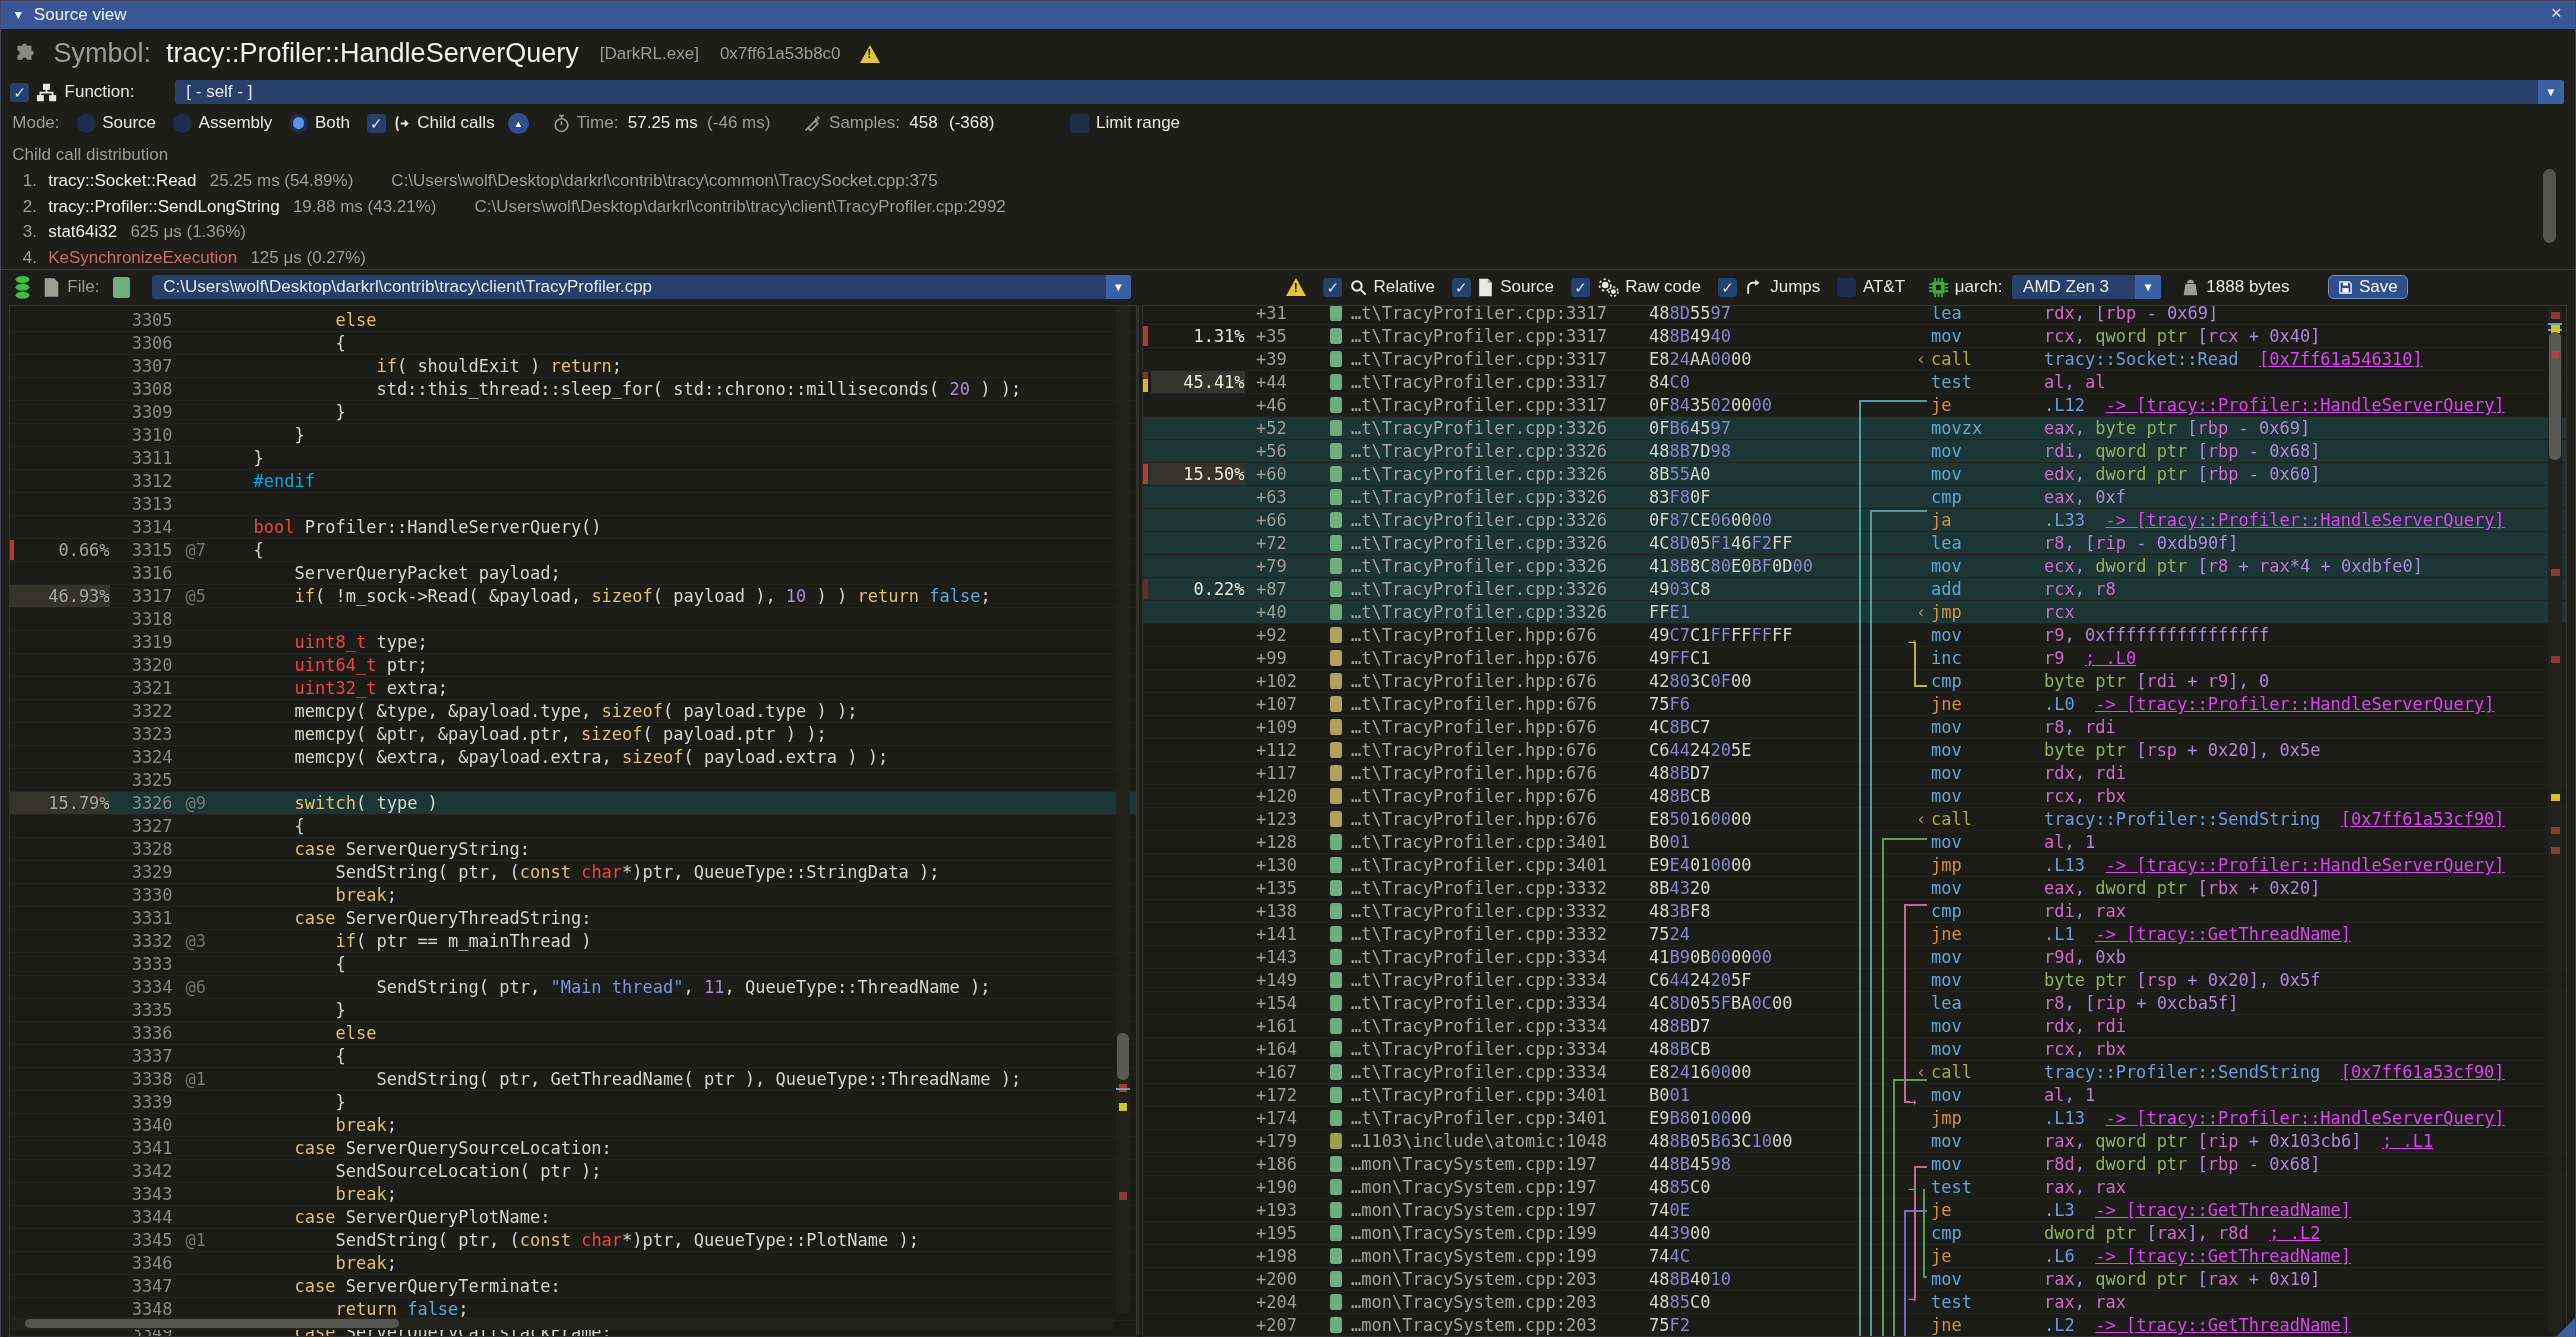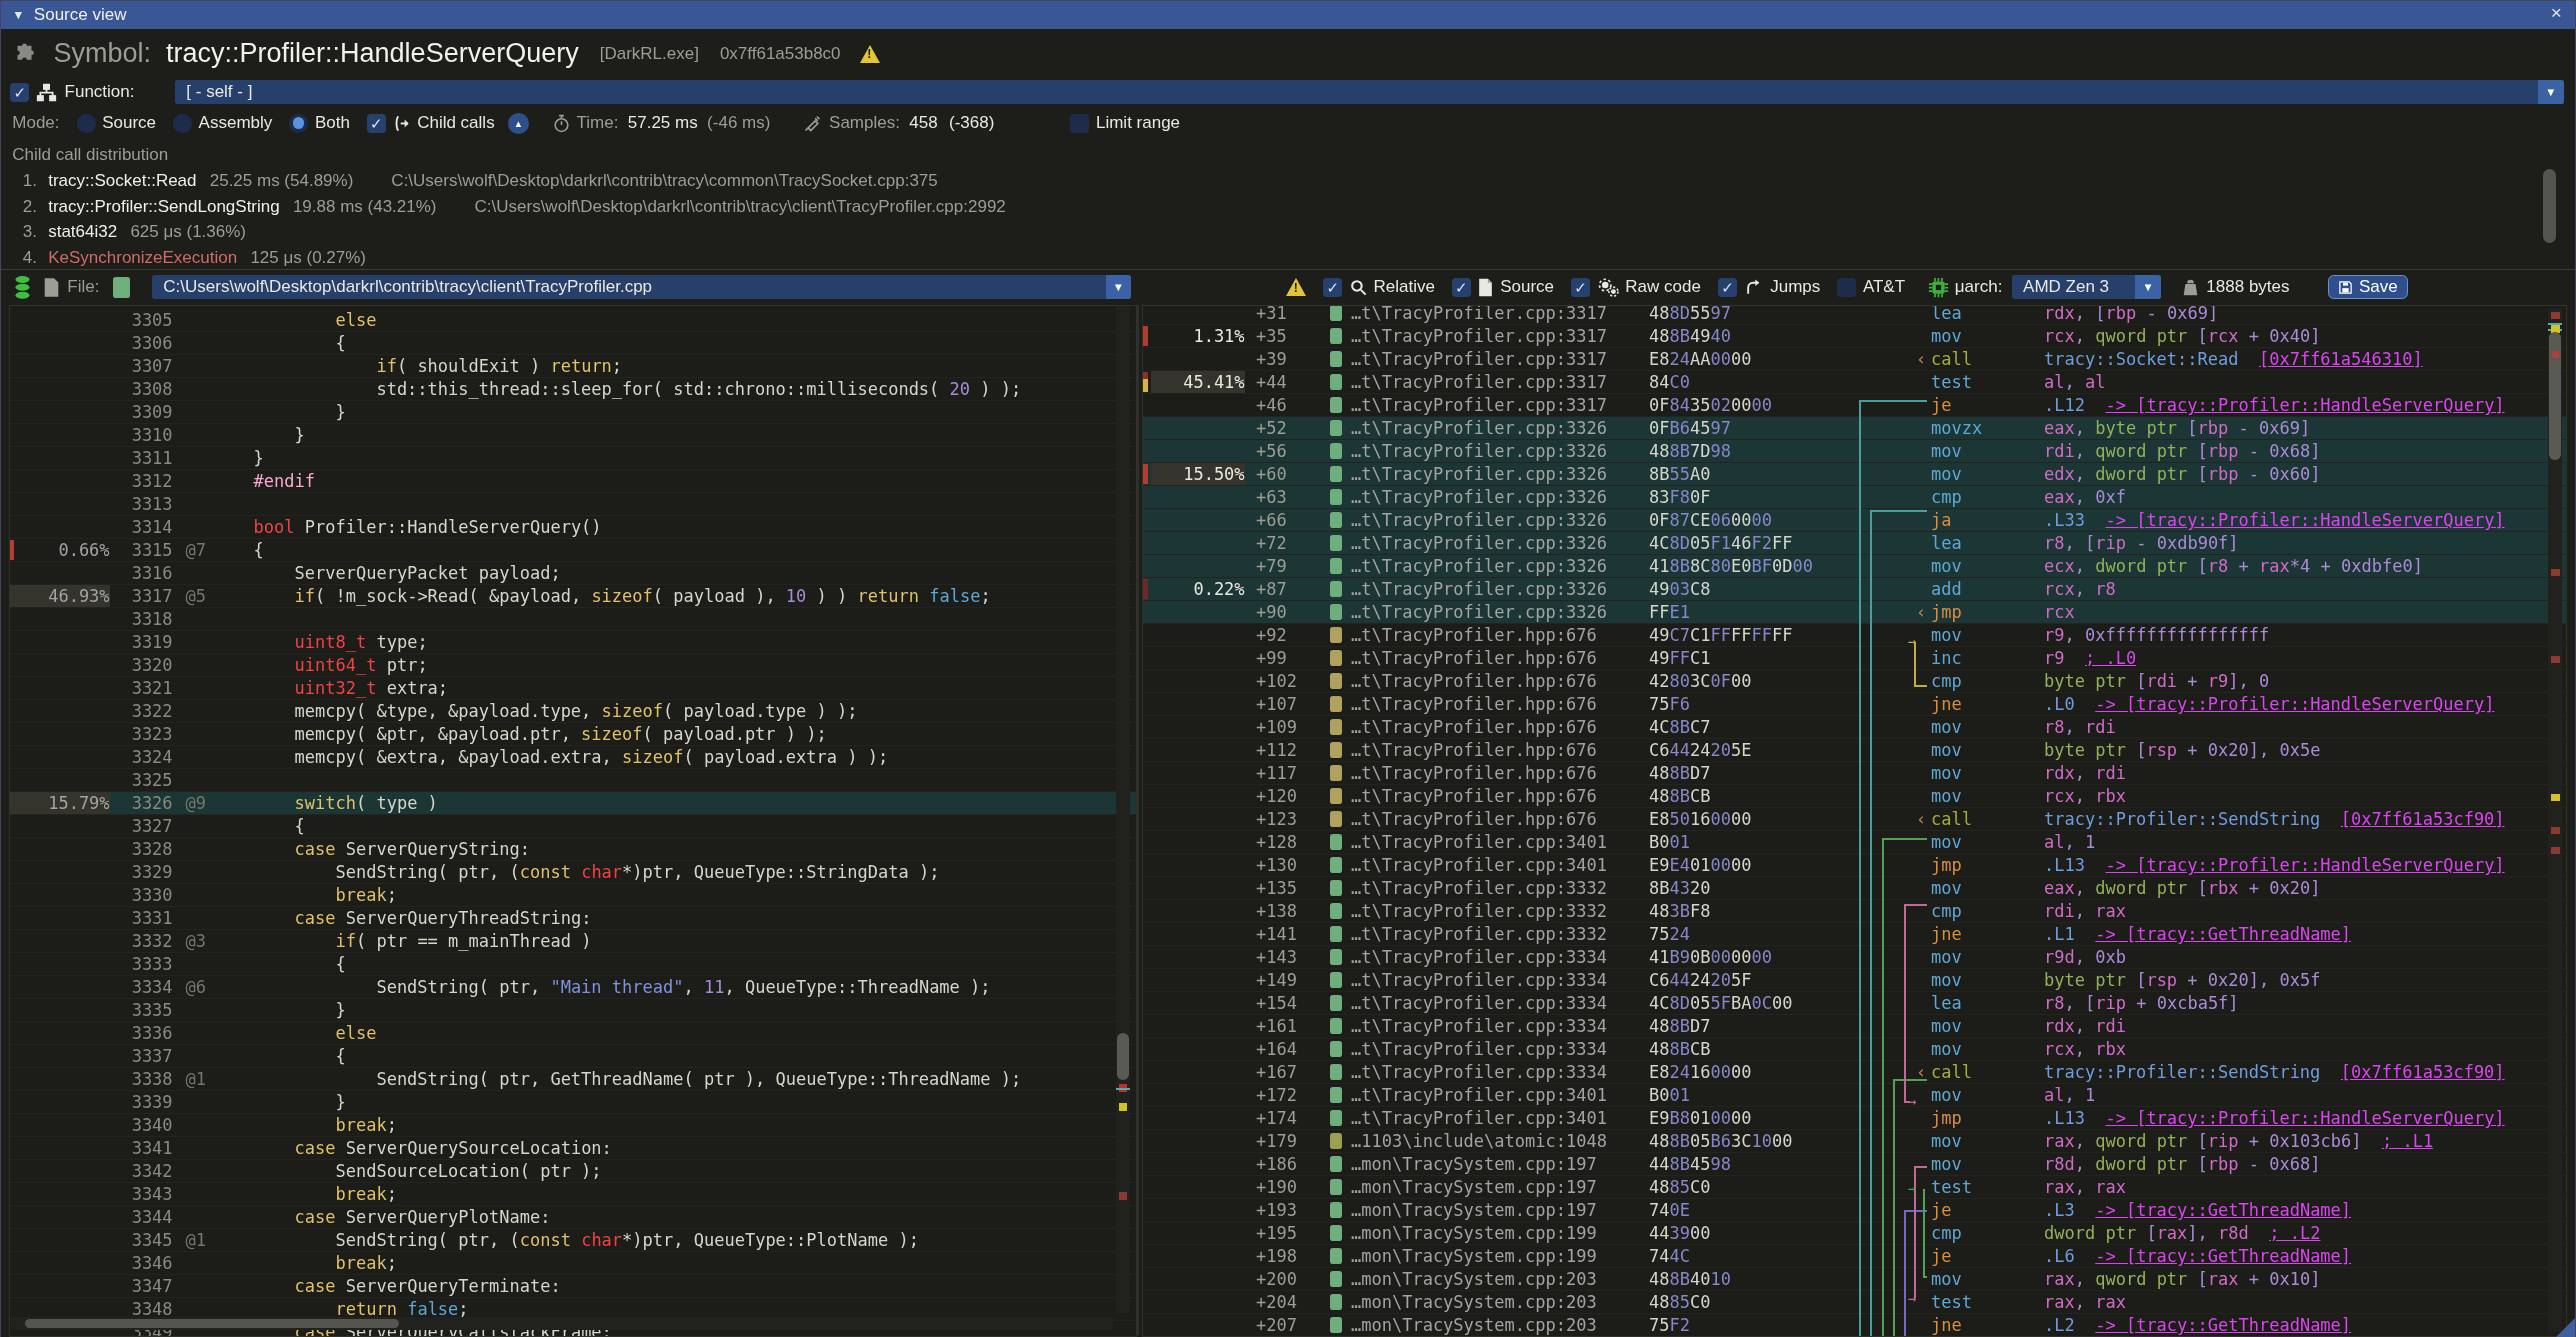--- a/index.html
+++ b/index.html
@@ -74,21 +74,21 @@
   .aicon{position:absolute;left:187px;top:2.8px;width:12.3px;height:16px;border-radius:2.8px;}
   .ic-g{background:#6fae7d;}  .ic-h{background:#b0a25e;}  .ic-o{background:#9aa050;}
   .aloc{position:absolute;left:208px;top:0;color:#a3a3a3;}
   .abytes{position:absolute;left:506px;top:0;}
   .b0{color:#d5d5cc;} .b1{color:#8787c9;}
   .amn{position:absolute;left:788px;top:0;}
   .aops{position:absolute;left:901px;top:0;color:#d6d6ca;}
   .callmark{position:absolute;left:773px;top:0;color:#c08050;}
   .mn-op{color:#5fa8d5;} .mn-jmp{color:#d98f3f;} .mn-call{color:#a6ad3d;}
   .tk-k{color:#e0c269;} .tk-t{color:#ef4444;} .tk-n{color:#ab8bd8;} .tk-s{color:#7f93dd;}
-  .tk-c{color:#f9a8d4;} .tk-b{color:#5ca8d8;}
+  .tk-c{color:#0ea5e9;} .tk-b{color:#5ca8d8;}
   .tk-g{color:#d946ef;text-decoration:underline;} .tk-L{color:#6f9ede;} .tk-w{color:#93b05a;} .tk-r{color:#cf6cc6;} .tk-d{color:#ab8bd8;}
   
   #jumps{position:absolute;left:0;top:0;width:100%;height:100%;pointer-events:none;}
   .jv{position:absolute;width:1.9px;}
   .jh{position:absolute;height:1.9px;}
   .jarrow{position:absolute;font-size:14px;line-height:14px;font-family:"DejaVu Sans Mono",monospace;}
   
   .vscroll{position:absolute;width:14px;background:#21211d;}
   .thumb{position:absolute;left:0.9px;width:12.3px;background:#5a5a54;border-radius:5.7px;}
   .mark{position:absolute;left:2.8px;width:8.5px;height:7.6px;}
@@ -371,21 +371,21 @@
         <div class="arow"><span class="pbar hot"></span><span class="apct pbox">45.41%</span><span class="aoff">+44</span><span class="aicon ic-g"></span><span class="aloc mono">…t\TracyProfiler.cpp:3317</span><span class="abytes"><span class="b0">84</span><span class="b1">C0</span></span><span class="amn mn-op">test</span><span class="aops"><span class="tk-r">al</span><span class="tk-d">,</span> <span class="tk-r">al</span></span></div>
         <div class="arow"><span class="aoff">+46</span><span class="aicon ic-g"></span><span class="aloc mono">…t\TracyProfiler.cpp:3317</span><span class="abytes"><span class="b0">0F</span><span class="b1">84</span><span class="b0">35</span><span class="b1">02</span><span class="b0">00</span><span class="b1">00</span></span><span class="amn mn-jmp">je</span><span class="aops"><span class="tk-L">.L12</span>  <span class="tk-g">-&gt; [tracy::Profiler::HandleServerQuery]</span></span></div>
         <div class="arow hl"><span class="aoff">+52</span><span class="aicon ic-g"></span><span class="aloc mono">…t\TracyProfiler.cpp:3326</span><span class="abytes"><span class="b0">0F</span><span class="b1">B6</span><span class="b0">45</span><span class="b1">97</span></span><span class="amn mn-op">movzx</span><span class="aops"><span class="tk-r">eax</span><span class="tk-d">,</span> <span class="tk-w">byte ptr</span> <span class="tk-d">[</span><span class="tk-r">rbp</span> <span class="tk-d">-</span> <span class="tk-n">0x69</span><span class="tk-d">]</span></span></div>
         <div class="arow hl"><span class="aoff">+56</span><span class="aicon ic-g"></span><span class="aloc mono">…t\TracyProfiler.cpp:3326</span><span class="abytes"><span class="b0">48</span><span class="b1">8B</span><span class="b0">7D</span><span class="b1">98</span></span><span class="amn mn-op">mov</span><span class="aops"><span class="tk-r">rdi</span><span class="tk-d">,</span> <span class="tk-w">qword ptr</span> <span class="tk-d">[</span><span class="tk-r">rbp</span> <span class="tk-d">-</span> <span class="tk-n">0x68</span><span class="tk-d">]</span></span></div>
         <div class="arow hl"><span class="pbar"></span><span class="apct pbox">15.50%</span><span class="aoff">+60</span><span class="aicon ic-g"></span><span class="aloc mono">…t\TracyProfiler.cpp:3326</span><span class="abytes"><span class="b0">8B</span><span class="b1">55</span><span class="b0">A0</span></span><span class="amn mn-op">mov</span><span class="aops"><span class="tk-r">edx</span><span class="tk-d">,</span> <span class="tk-w">dword ptr</span> <span class="tk-d">[</span><span class="tk-r">rbp</span> <span class="tk-d">-</span> <span class="tk-n">0x60</span><span class="tk-d">]</span></span></div>
         <div class="arow hl"><span class="aoff">+63</span><span class="aicon ic-g"></span><span class="aloc mono">…t\TracyProfiler.cpp:3326</span><span class="abytes"><span class="b0">83</span><span class="b1">F8</span><span class="b0">0F</span></span><span class="amn mn-op">cmp</span><span class="aops"><span class="tk-r">eax</span><span class="tk-d">,</span> <span class="tk-n">0xf</span></span></div>
         <div class="arow hl"><span class="aoff">+66</span><span class="aicon ic-g"></span><span class="aloc mono">…t\TracyProfiler.cpp:3326</span><span class="abytes"><span class="b0">0F</span><span class="b1">87</span><span class="b0">CE</span><span class="b1">06</span><span class="b0">00</span><span class="b1">00</span></span><span class="amn mn-jmp">ja</span><span class="aops"><span class="tk-L">.L33</span>  <span class="tk-g">-&gt; [tracy::Profiler::HandleServerQuery]</span></span></div>
         <div class="arow hl"><span class="aoff">+72</span><span class="aicon ic-g"></span><span class="aloc mono">…t\TracyProfiler.cpp:3326</span><span class="abytes"><span class="b0">4C</span><span class="b1">8D</span><span class="b0">05</span><span class="b1">F1</span><span class="b0">46</span><span class="b1">F2</span><span class="b0">FF</span></span><span class="amn mn-op">lea</span><span class="aops"><span class="tk-r">r8</span><span class="tk-d">,</span> <span class="tk-d">[</span><span class="tk-r">rip</span> <span class="tk-d">-</span> <span class="tk-n">0xdb90f</span><span class="tk-d">]</span></span></div>
         <div class="arow hl"><span class="aoff">+79</span><span class="aicon ic-g"></span><span class="aloc mono">…t\TracyProfiler.cpp:3326</span><span class="abytes"><span class="b0">41</span><span class="b1">8B</span><span class="b0">8C</span><span class="b1">80</span><span class="b0">E0</span><span class="b1">BF</span><span class="b0">0D</span><span class="b1">00</span></span><span class="amn mn-op">mov</span><span class="aops"><span class="tk-r">ecx</span><span class="tk-d">,</span> <span class="tk-w">dword ptr</span> <span class="tk-d">[</span><span class="tk-r">r8</span> <span class="tk-d">+</span> <span class="tk-r">rax</span><span class="tk-d">*</span><span class="tk-n">4</span> <span class="tk-d">+</span> <span class="tk-n">0xdbfe0</span><span class="tk-d">]</span></span></div>
         <div class="arow hl"><span class="pbar dim"></span><span class="apct">0.22%</span><span class="aoff">+87</span><span class="aicon ic-g"></span><span class="aloc mono">…t\TracyProfiler.cpp:3326</span><span class="abytes"><span class="b0">49</span><span class="b1">03</span><span class="b0">C8</span></span><span class="amn mn-op">add</span><span class="aops"><span class="tk-r">rcx</span><span class="tk-d">,</span> <span class="tk-r">r8</span></span></div>
-        <div class="arow hl"><span class="aoff">+90</span><span class="aicon ic-g"></span><span class="aloc mono">…t\TracyProfiler.cpp:3326</span><span class="abytes"><span class="b0">FF</span><span class="b1">E1</span></span><span class="callmark">‹</span><span class="amn mn-jmp">jmp</span><span class="aops"><span class="tk-r">rcx</span></span></div>
+        <div class="arow hl"><span class="aoff">+40</span><span class="aicon ic-g"></span><span class="aloc mono">…t\TracyProfiler.cpp:3326</span><span class="abytes"><span class="b0">FF</span><span class="b1">E1</span></span><span class="callmark">‹</span><span class="amn mn-jmp">jmp</span><span class="aops"><span class="tk-r">rcx</span></span></div>
         <div class="arow"><span class="aoff">+92</span><span class="aicon ic-h"></span><span class="aloc mono">…t\TracyProfiler.hpp:676</span><span class="abytes"><span class="b0">49</span><span class="b1">C7</span><span class="b0">C1</span><span class="b1">FF</span><span class="b0">FF</span><span class="b1">FF</span><span class="b0">FF</span></span><span class="amn mn-op">mov</span><span class="aops"><span class="tk-r">r9</span><span class="tk-d">,</span> <span class="tk-n">0xffffffffffffffff</span></span></div>
         <div class="arow"><span class="aoff">+99</span><span class="aicon ic-h"></span><span class="aloc mono">…t\TracyProfiler.hpp:676</span><span class="abytes"><span class="b0">49</span><span class="b1">FF</span><span class="b0">C1</span></span><span class="amn mn-op">inc</span><span class="aops"><span class="tk-r">r9</span>  <span class="tk-g">; .L0</span></span></div>
         <div class="arow"><span class="aoff">+102</span><span class="aicon ic-h"></span><span class="aloc mono">…t\TracyProfiler.hpp:676</span><span class="abytes"><span class="b0">42</span><span class="b1">80</span><span class="b0">3C</span><span class="b1">0F</span><span class="b0">00</span></span><span class="amn mn-op">cmp</span><span class="aops"><span class="tk-w">byte ptr</span> <span class="tk-d">[</span><span class="tk-r">rdi</span> <span class="tk-d">+</span> <span class="tk-r">r9</span><span class="tk-d">]</span><span class="tk-d">,</span> <span class="tk-n">0</span></span></div>
         <div class="arow"><span class="aoff">+107</span><span class="aicon ic-h"></span><span class="aloc mono">…t\TracyProfiler.hpp:676</span><span class="abytes"><span class="b0">75</span><span class="b1">F6</span></span><span class="amn mn-jmp">jne</span><span class="aops"><span class="tk-L">.L0</span>  <span class="tk-g">-&gt; [tracy::Profiler::HandleServerQuery]</span></span></div>
         <div class="arow"><span class="aoff">+109</span><span class="aicon ic-h"></span><span class="aloc mono">…t\TracyProfiler.hpp:676</span><span class="abytes"><span class="b0">4C</span><span class="b1">8B</span><span class="b0">C7</span></span><span class="amn mn-op">mov</span><span class="aops"><span class="tk-r">r8</span><span class="tk-d">,</span> <span class="tk-r">rdi</span></span></div>
         <div class="arow"><span class="aoff">+112</span><span class="aicon ic-h"></span><span class="aloc mono">…t\TracyProfiler.hpp:676</span><span class="abytes"><span class="b0">C6</span><span class="b1">44</span><span class="b0">24</span><span class="b1">20</span><span class="b0">5E</span></span><span class="amn mn-op">mov</span><span class="aops"><span class="tk-w">byte ptr</span> <span class="tk-d">[</span><span class="tk-r">rsp</span> <span class="tk-d">+</span> <span class="tk-n">0x20</span><span class="tk-d">]</span><span class="tk-d">,</span> <span class="tk-n">0x5e</span></span></div>
         <div class="arow"><span class="aoff">+117</span><span class="aicon ic-h"></span><span class="aloc mono">…t\TracyProfiler.hpp:676</span><span class="abytes"><span class="b0">48</span><span class="b1">8B</span><span class="b0">D7</span></span><span class="amn mn-op">mov</span><span class="aops"><span class="tk-r">rdx</span><span class="tk-d">,</span> <span class="tk-r">rdi</span></span></div>
         <div class="arow"><span class="aoff">+120</span><span class="aicon ic-h"></span><span class="aloc mono">…t\TracyProfiler.hpp:676</span><span class="abytes"><span class="b0">48</span><span class="b1">8B</span><span class="b0">CB</span></span><span class="amn mn-op">mov</span><span class="aops"><span class="tk-r">rcx</span><span class="tk-d">,</span> <span class="tk-r">rbx</span></span></div>
         <div class="arow"><span class="aoff">+123</span><span class="aicon ic-h"></span><span class="aloc mono">…t\TracyProfiler.hpp:676</span><span class="abytes"><span class="b0">E8</span><span class="b1">50</span><span class="b0">16</span><span class="b1">00</span><span class="b0">00</span></span><span class="callmark">‹</span><span class="amn mn-call">call</span><span class="aops"><span class="tk-L">tracy::Profiler::SendString</span>  <span class="tk-g">[0x7ff61a53cf90]</span></span></div>
         <div class="arow"><span class="aoff">+128</span><span class="aicon ic-g"></span><span class="aloc mono">…t\TracyProfiler.cpp:3401</span><span class="abytes"><span class="b0">B0</span><span class="b1">01</span></span><span class="amn mn-op">mov</span><span class="aops"><span class="tk-r">al</span><span class="tk-d">,</span> <span class="tk-n">1</span></span></div>

